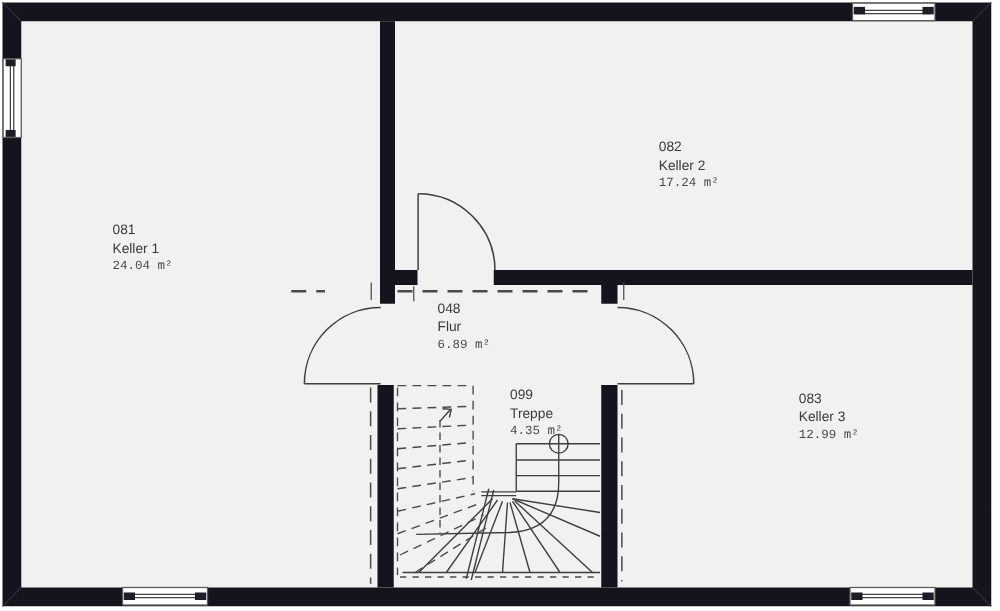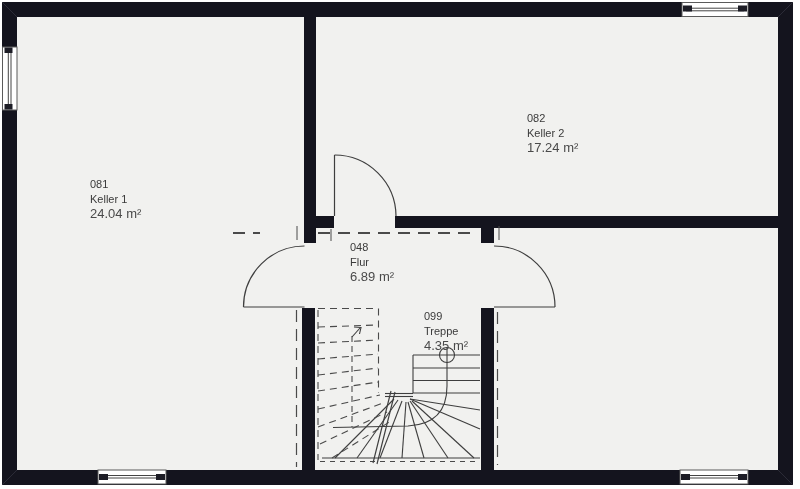--- a/index.html
+++ b/index.html
@@ -13,21 +13,21 @@
   .plan-svg{position:absolute;left:0;top:0;}
   .room-label{
     position:absolute;
     color:#3a3a3a;
     font-size:11px;
     line-height:15px;
     white-space:nowrap;
   }
   .room-label .num{display:block;}
   .room-label .name{display:block;}
-  .room-label .area{display:block;font-size:13px;line-height:13px;color:#4a4a4a;}
+  .room-label .area{display:block;font-size:10px;line-height:13px;color:#4a4a4a;font-family:Liberation Mono, monospace;}
 </style>
 </head>
 <body>
 
 <div class="plan-canvas">
 
   <svg class="plan-svg" width="800" height="489" viewBox="0 0 800 489">
 
     <rect x="17" y="17" width="761" height="453" fill="#f1f1ef"></rect>
 
@@ -174,26 +174,31 @@
     <span class="name">Keller 1</span>
     <span class="area">24.04 m²</span>
   </div>
 
   <div class="room-label" style="left:527px;top:85px;margin-top:26px;">
     <span class="num">082</span>
     <span class="name">Keller 2</span>
     <span class="area">17.24 m²</span>
   </div>
 
+  <div class="room-label" style="left:639px;top:312px;">
+    <span class="num">083</span>
+    <span class="name">Keller 3</span>
+    <span class="area">12.99 m²</span>
+  </div>
 
   <div class="room-label" style="left:350px;top:240px;">
     <span class="num">048</span>
     <span class="name">Flur</span>
     <span class="area">6.89 m²</span>
   </div>
 
-  <div class="room-label" style="left:424px;top:309px;">
+  <div class="room-label" style="left:408px;top:309px;">
     <span class="num">099</span>
     <span class="name">Treppe</span>
     <span class="area">4.35 m²</span>
   </div>
 
 </div>
 
 </body></html>

